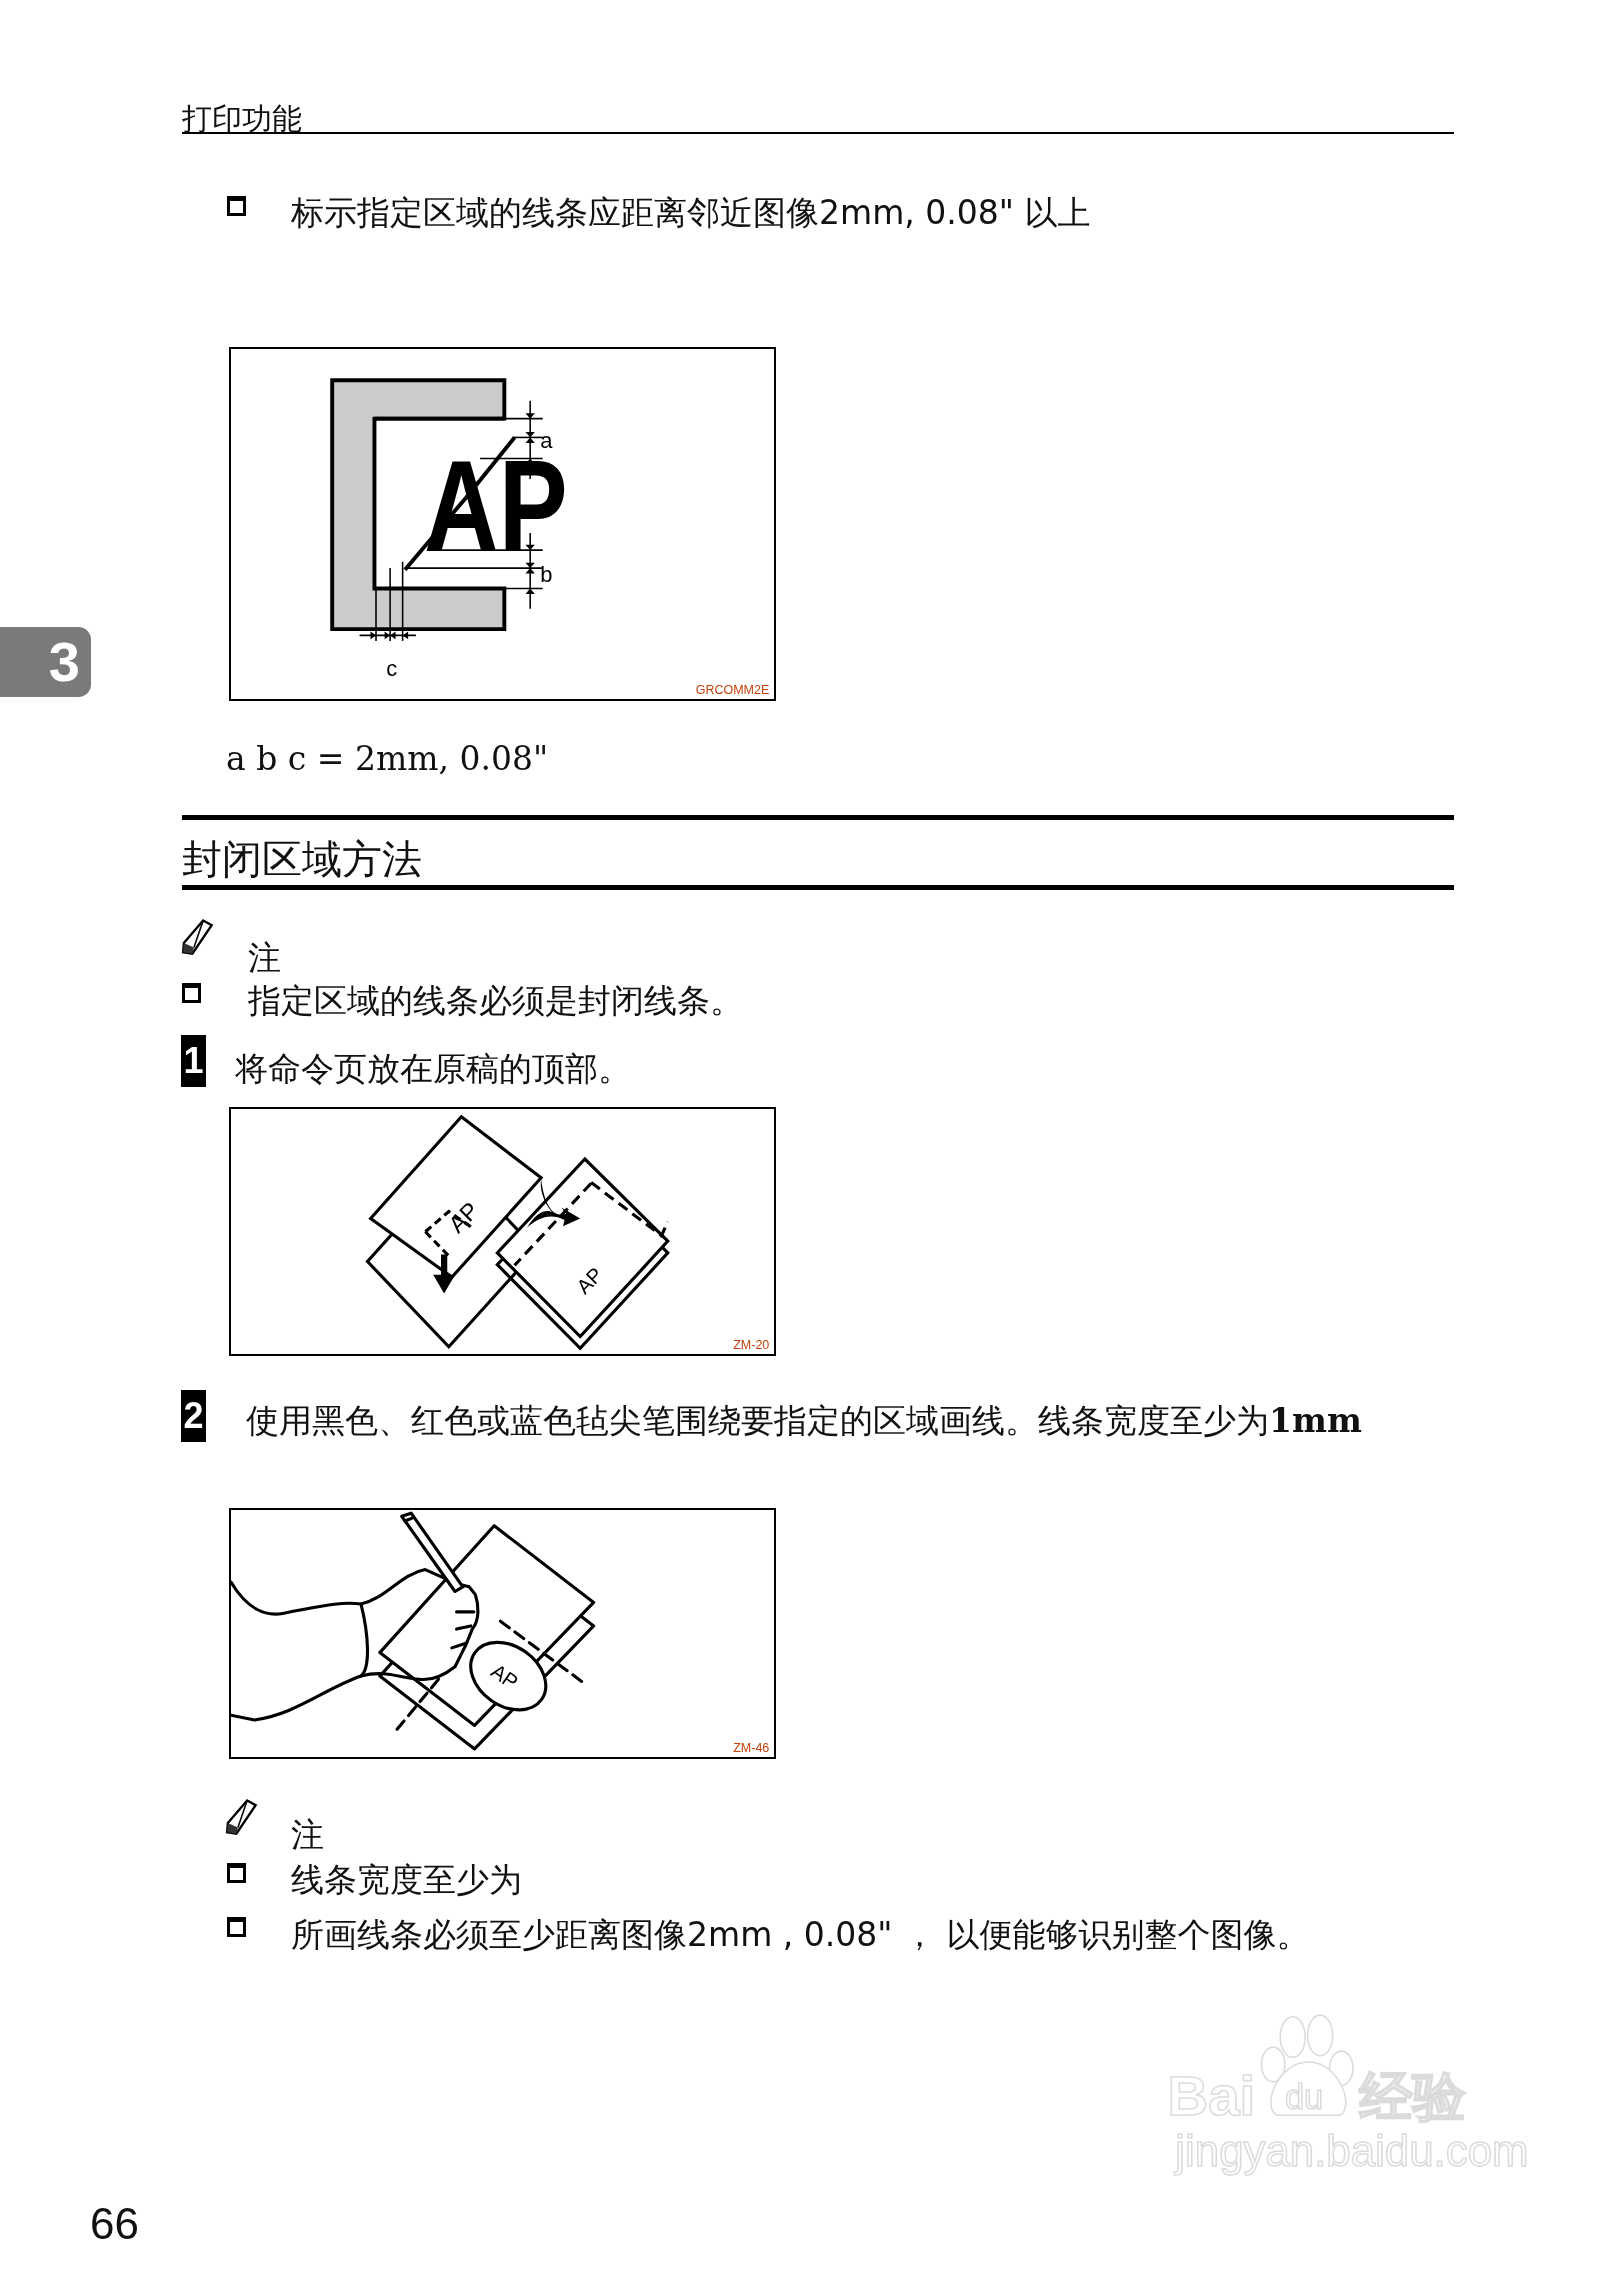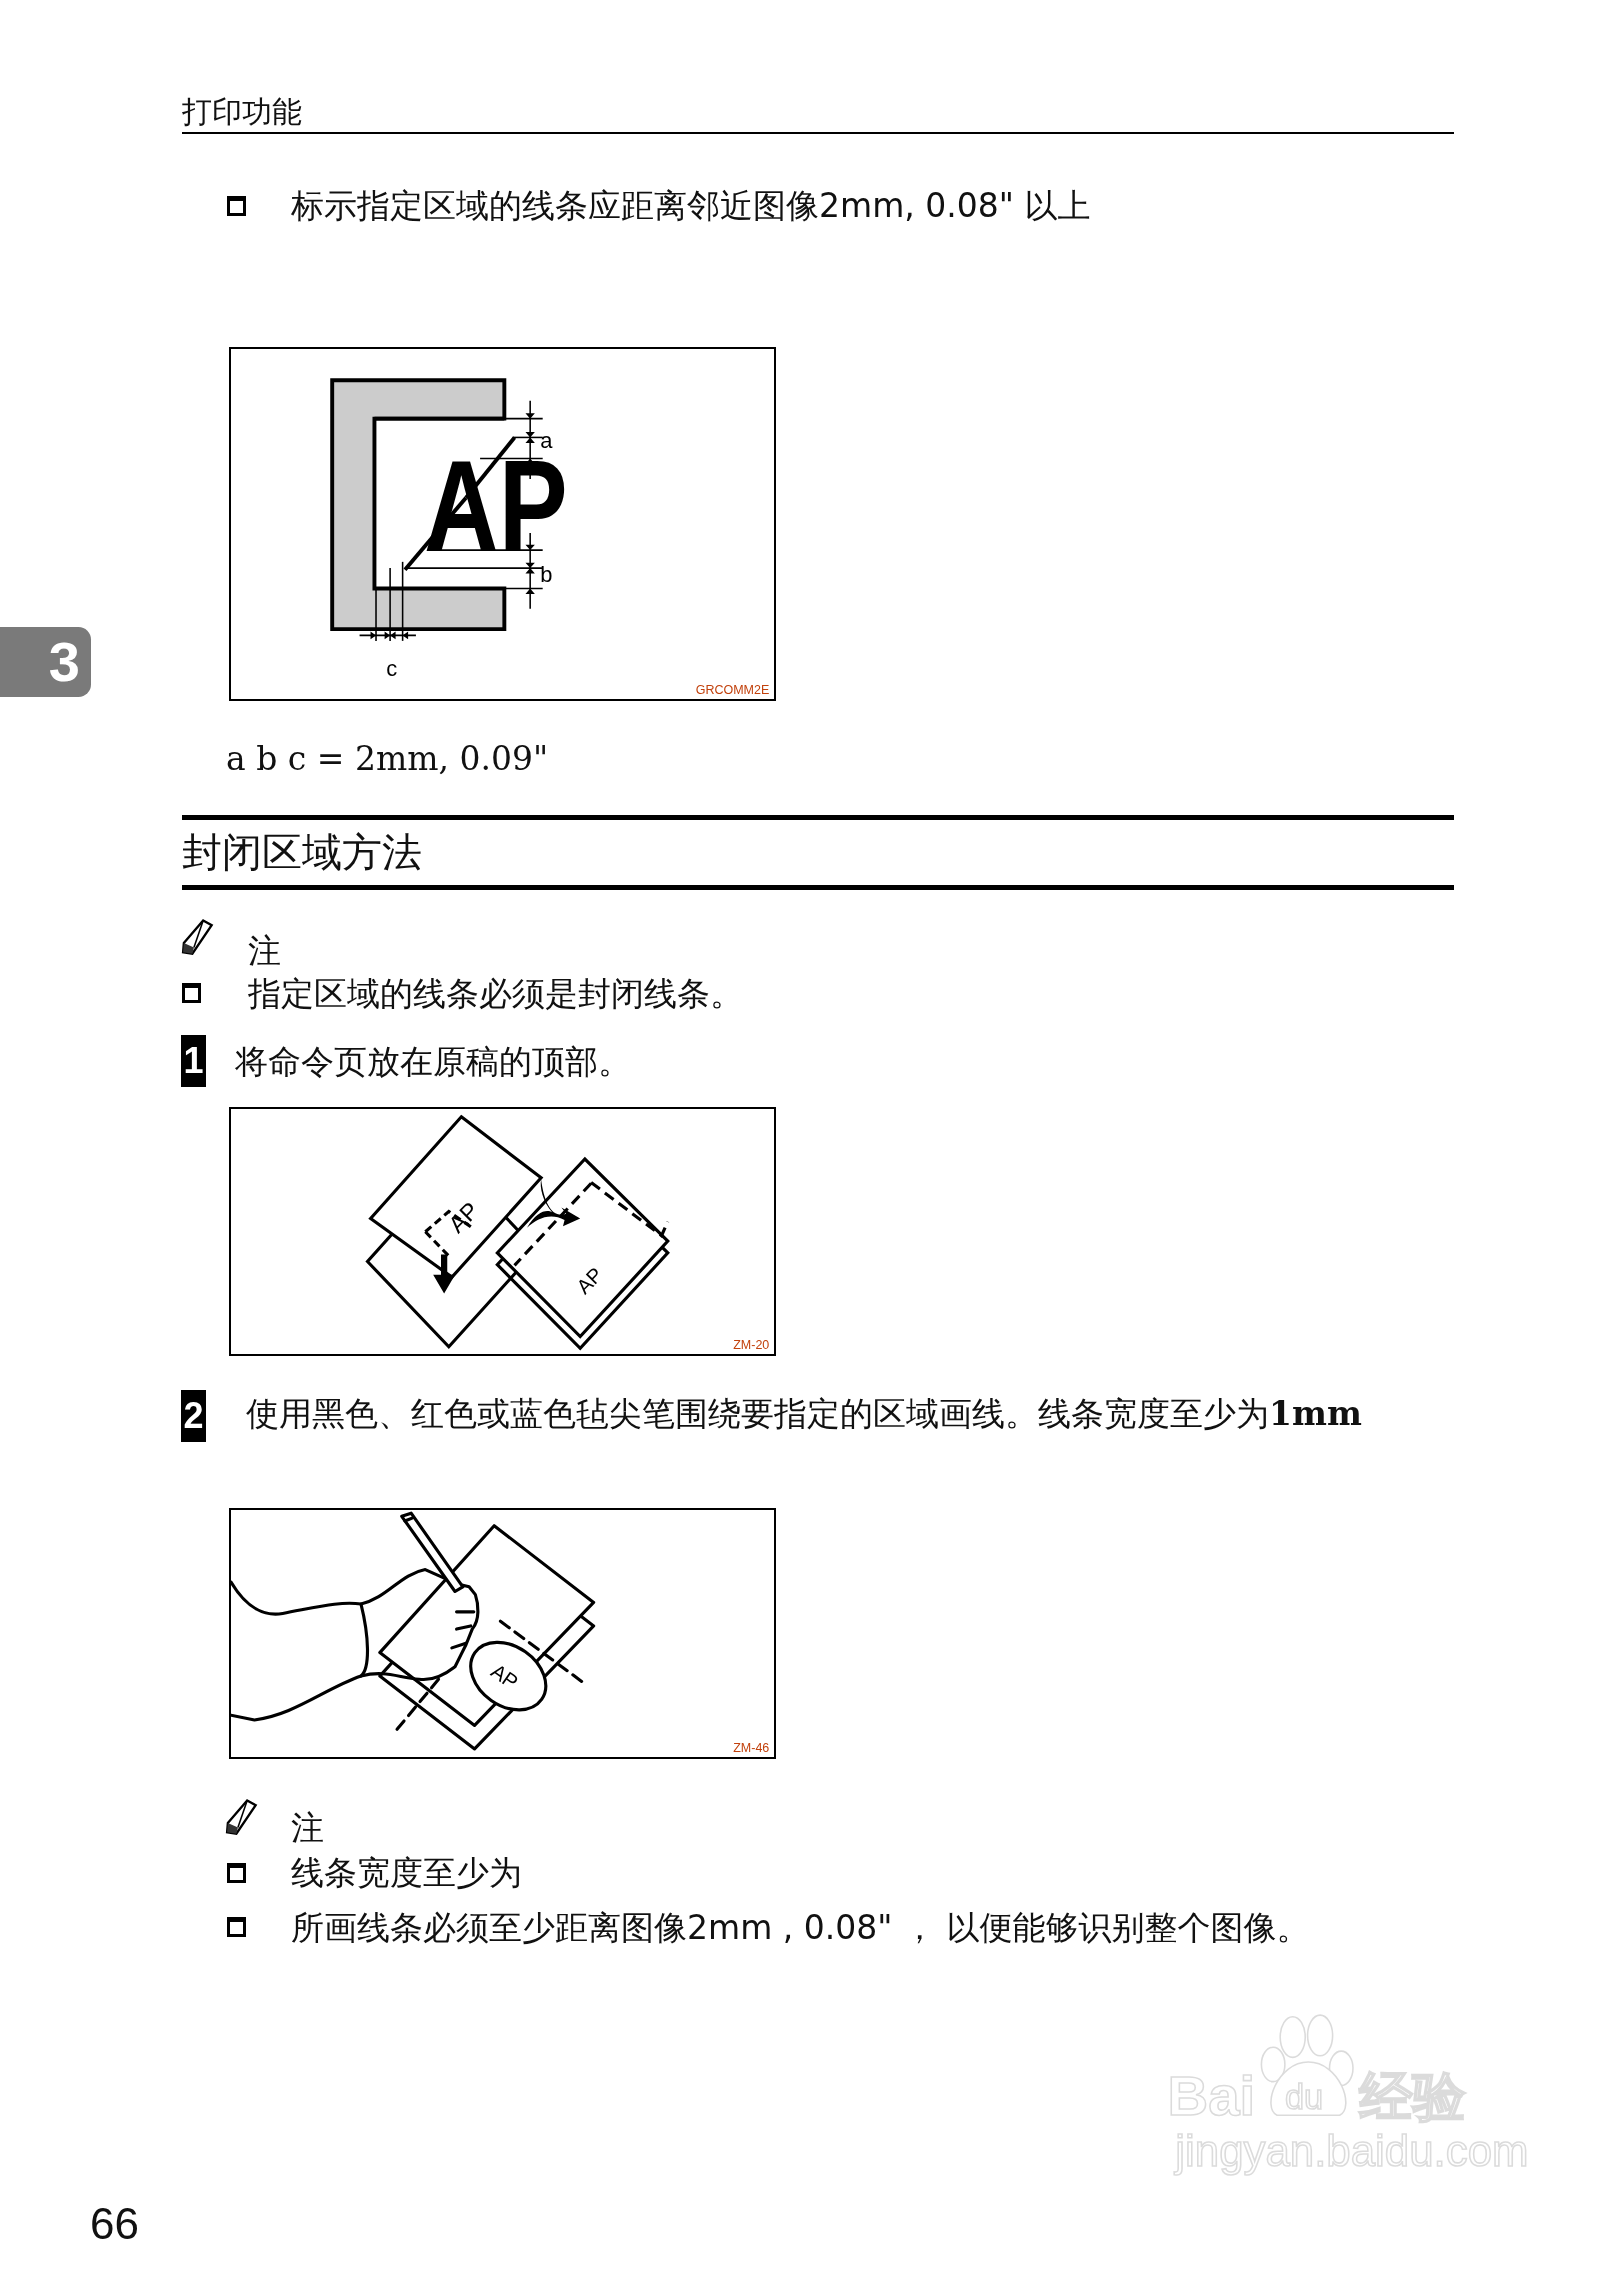--- a/index.html
+++ b/index.html
@@ -3,21 +3,21 @@
 <meta charset="utf-8">
 <style>
   html, body { margin:0; padding:0; }
   body { width:1617px; height:2284px; background:#ffffff; position:relative; overflow:hidden;
          font-family:"DejaVu Serif","Liberation Serif",serif; color:#111; }
   .abs { position:absolute; }
   .header-title { left:182px; top:92px; font-size:30px; font-family:"DejaVu Sans","Liberation Sans",sans-serif; }
   .rule-thin { left:182px; width:1272px; height:2.3px; background:#000; }
   .rule-thick { left:182px; width:1272px; height:4.7px; background:#000; }
   .txt { font-size:33px; line-height:39px; white-space:nowrap; }
-  .cjk { font-family:"DejaVu Sans","Liberation Sans",sans-serif; }
+  .cjk { font-family:"DejaVu Sans","Liberation Sans",sans-serif;margin-top:7px; }
   .checkbox { width:19px; height:20.4px; border:3.1px solid #000; border-top-width:5.5px; box-sizing:border-box; background:#fff; }
   .step-num { width:25px; height:52px; background:#000; color:#fff; font-family:"Liberation Sans",sans-serif;
               font-weight:bold; font-size:36px; line-height:52px; text-align:center; }
   .figure { border:2.3px solid #000; background:#fff; box-sizing:border-box; }
   .fig-code { position:absolute; right:4.7px; bottom:1.6px; font-family:"Liberation Sans",sans-serif; font-size:12.5px; color:#c2410c; }
   .chapter-tab { left:0; top:627px; width:91px; height:70px; background:#7a7a7a; border-radius:0 12.5px 12.5px 0;
                  color:#fff; font-family:"Liberation Sans",sans-serif; font-weight:bold; font-size:56px; line-height:70px; text-align:right; padding-right:11px; box-sizing:border-box; }
   .page-num { left:90px; top:2199px; font-family:"Liberation Sans",sans-serif; font-size:44px; }
   .watermark { left:1144px; top:1990px; width:407px; height:188px; opacity:0.35; }
   .bold-mm { font-weight:bold; font-family:"DejaVu Serif","Liberation Serif",serif; }
@@ -60,21 +60,21 @@
     <line x1="185" y1="306" x2="185" y2="373" stroke="#000" stroke-width="2"></line>
     <line x1="203" y1="280" x2="203" y2="373" stroke="#000" stroke-width="2"></line>
     <line x1="219" y1="272" x2="219" y2="373" stroke="#000" stroke-width="2"></line>
     <line x1="164" y1="366" x2="236" y2="366" stroke="#000" stroke-width="2"></line>
     <path d="M178 361 L185 366 L178 371 Z M196 361 L203 366 L196 371 Z M210 361 L203 366 L210 371 Z M226 361 L219 366 L226 371 Z" fill="#000"></path>
     <text x="198" y="418" font-family="Liberation Sans, sans-serif" font-size="28" fill="#000">c</text>
   </svg>
   <span class="fig-code">GRCOMM2E</span>
 </div>
 
-<div class="abs txt" style="left:226px; top:739px;">a b c = 2mm, 0.09"</div>
+<div class="abs txt" style="left:226px; top:739px;">a b c = 2mm, 0.08"</div>
 
 <div class="abs rule-thick" style="top:815px;"></div>
 <div class="abs txt cjk" style="left:182px; top:833px; font-size:40px;">封闭区域方法</div>
 <div class="abs rule-thick" style="top:885px;"></div>
 
 <svg class="abs" style="left:180px; top:918px;" width="34" height="39" viewBox="0 0 44 50">
   <path d="M30 3 L41 9 L16 46 L4 44 L5 32 Z" fill="#fff" stroke="#000" stroke-width="3"></path>
   <path d="M5 32 L18 38 L16 46 L4 44 Z" fill="#333"></path>
   <line x1="30" y1="3" x2="18" y2="38" stroke="#000" stroke-width="2"></line>
 </svg>

